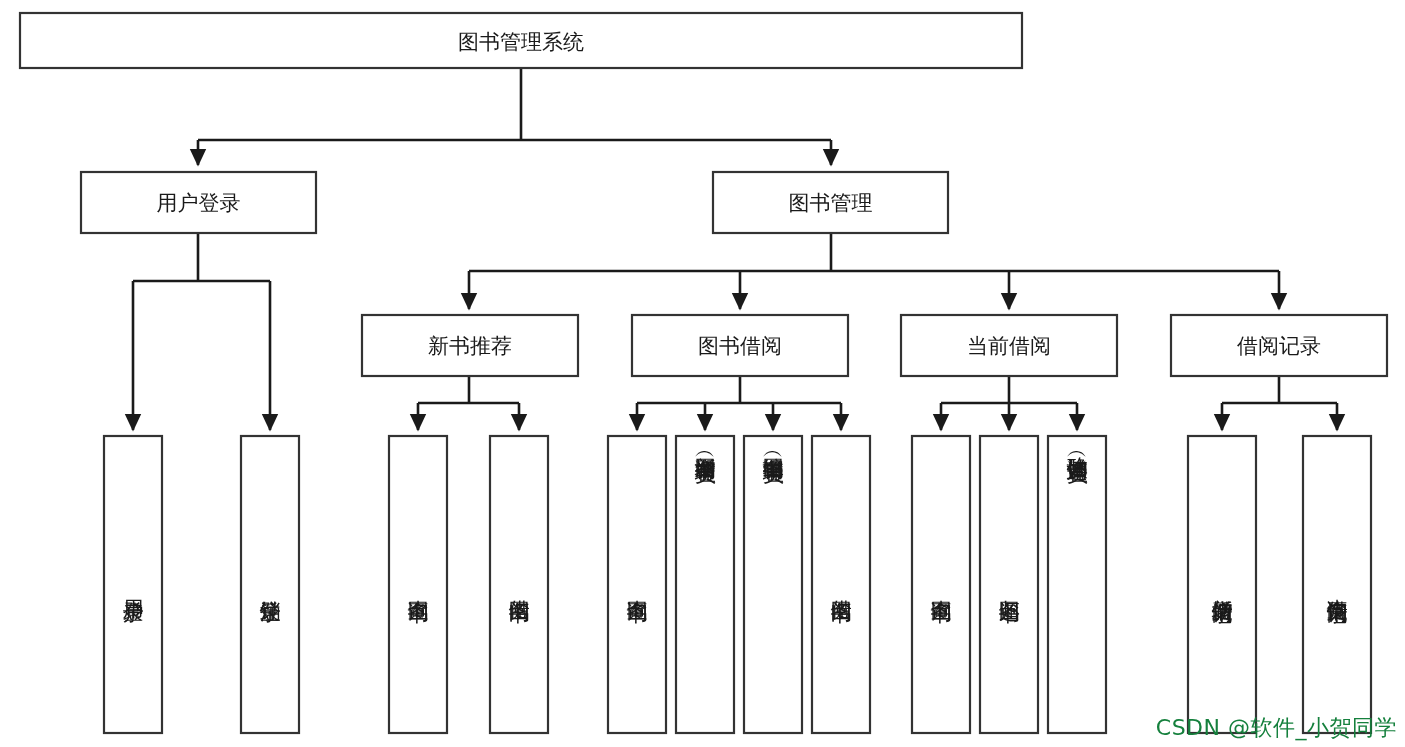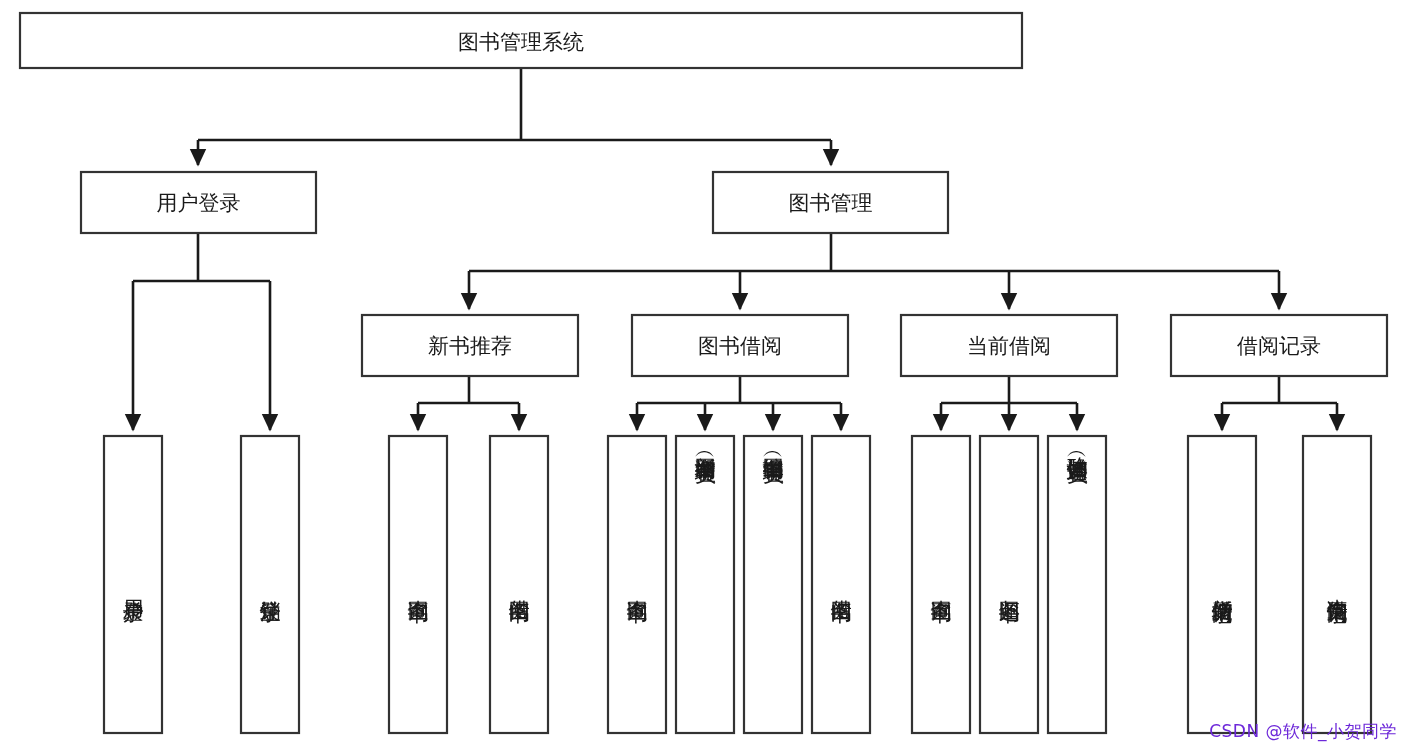--- a/index.html
+++ b/index.html
@@ -63,22 +63,22 @@
     color: #1a1a1a;
     letter-spacing: 1px;
     white-space: nowrap;
     pointer-events: none;
   }
   .watermark {
     position: absolute;
     right: 8px;
     bottom: 4px;
     font-family: "DejaVu Sans", "Liberation Sans", sans-serif;
-    font-size: 17px;
-    color: #6d28d9;
+    font-size: 22px;
+    color: #15803d;
     letter-spacing: 0.5px;
     white-space: nowrap;
   }
 </style>
 </head>
 <body>
 
 <div id="diagram-root">
 
   <svg id="flowchart" viewBox="0 0 1405 747" xmlns="http://www.w3.org/2000/svg">

